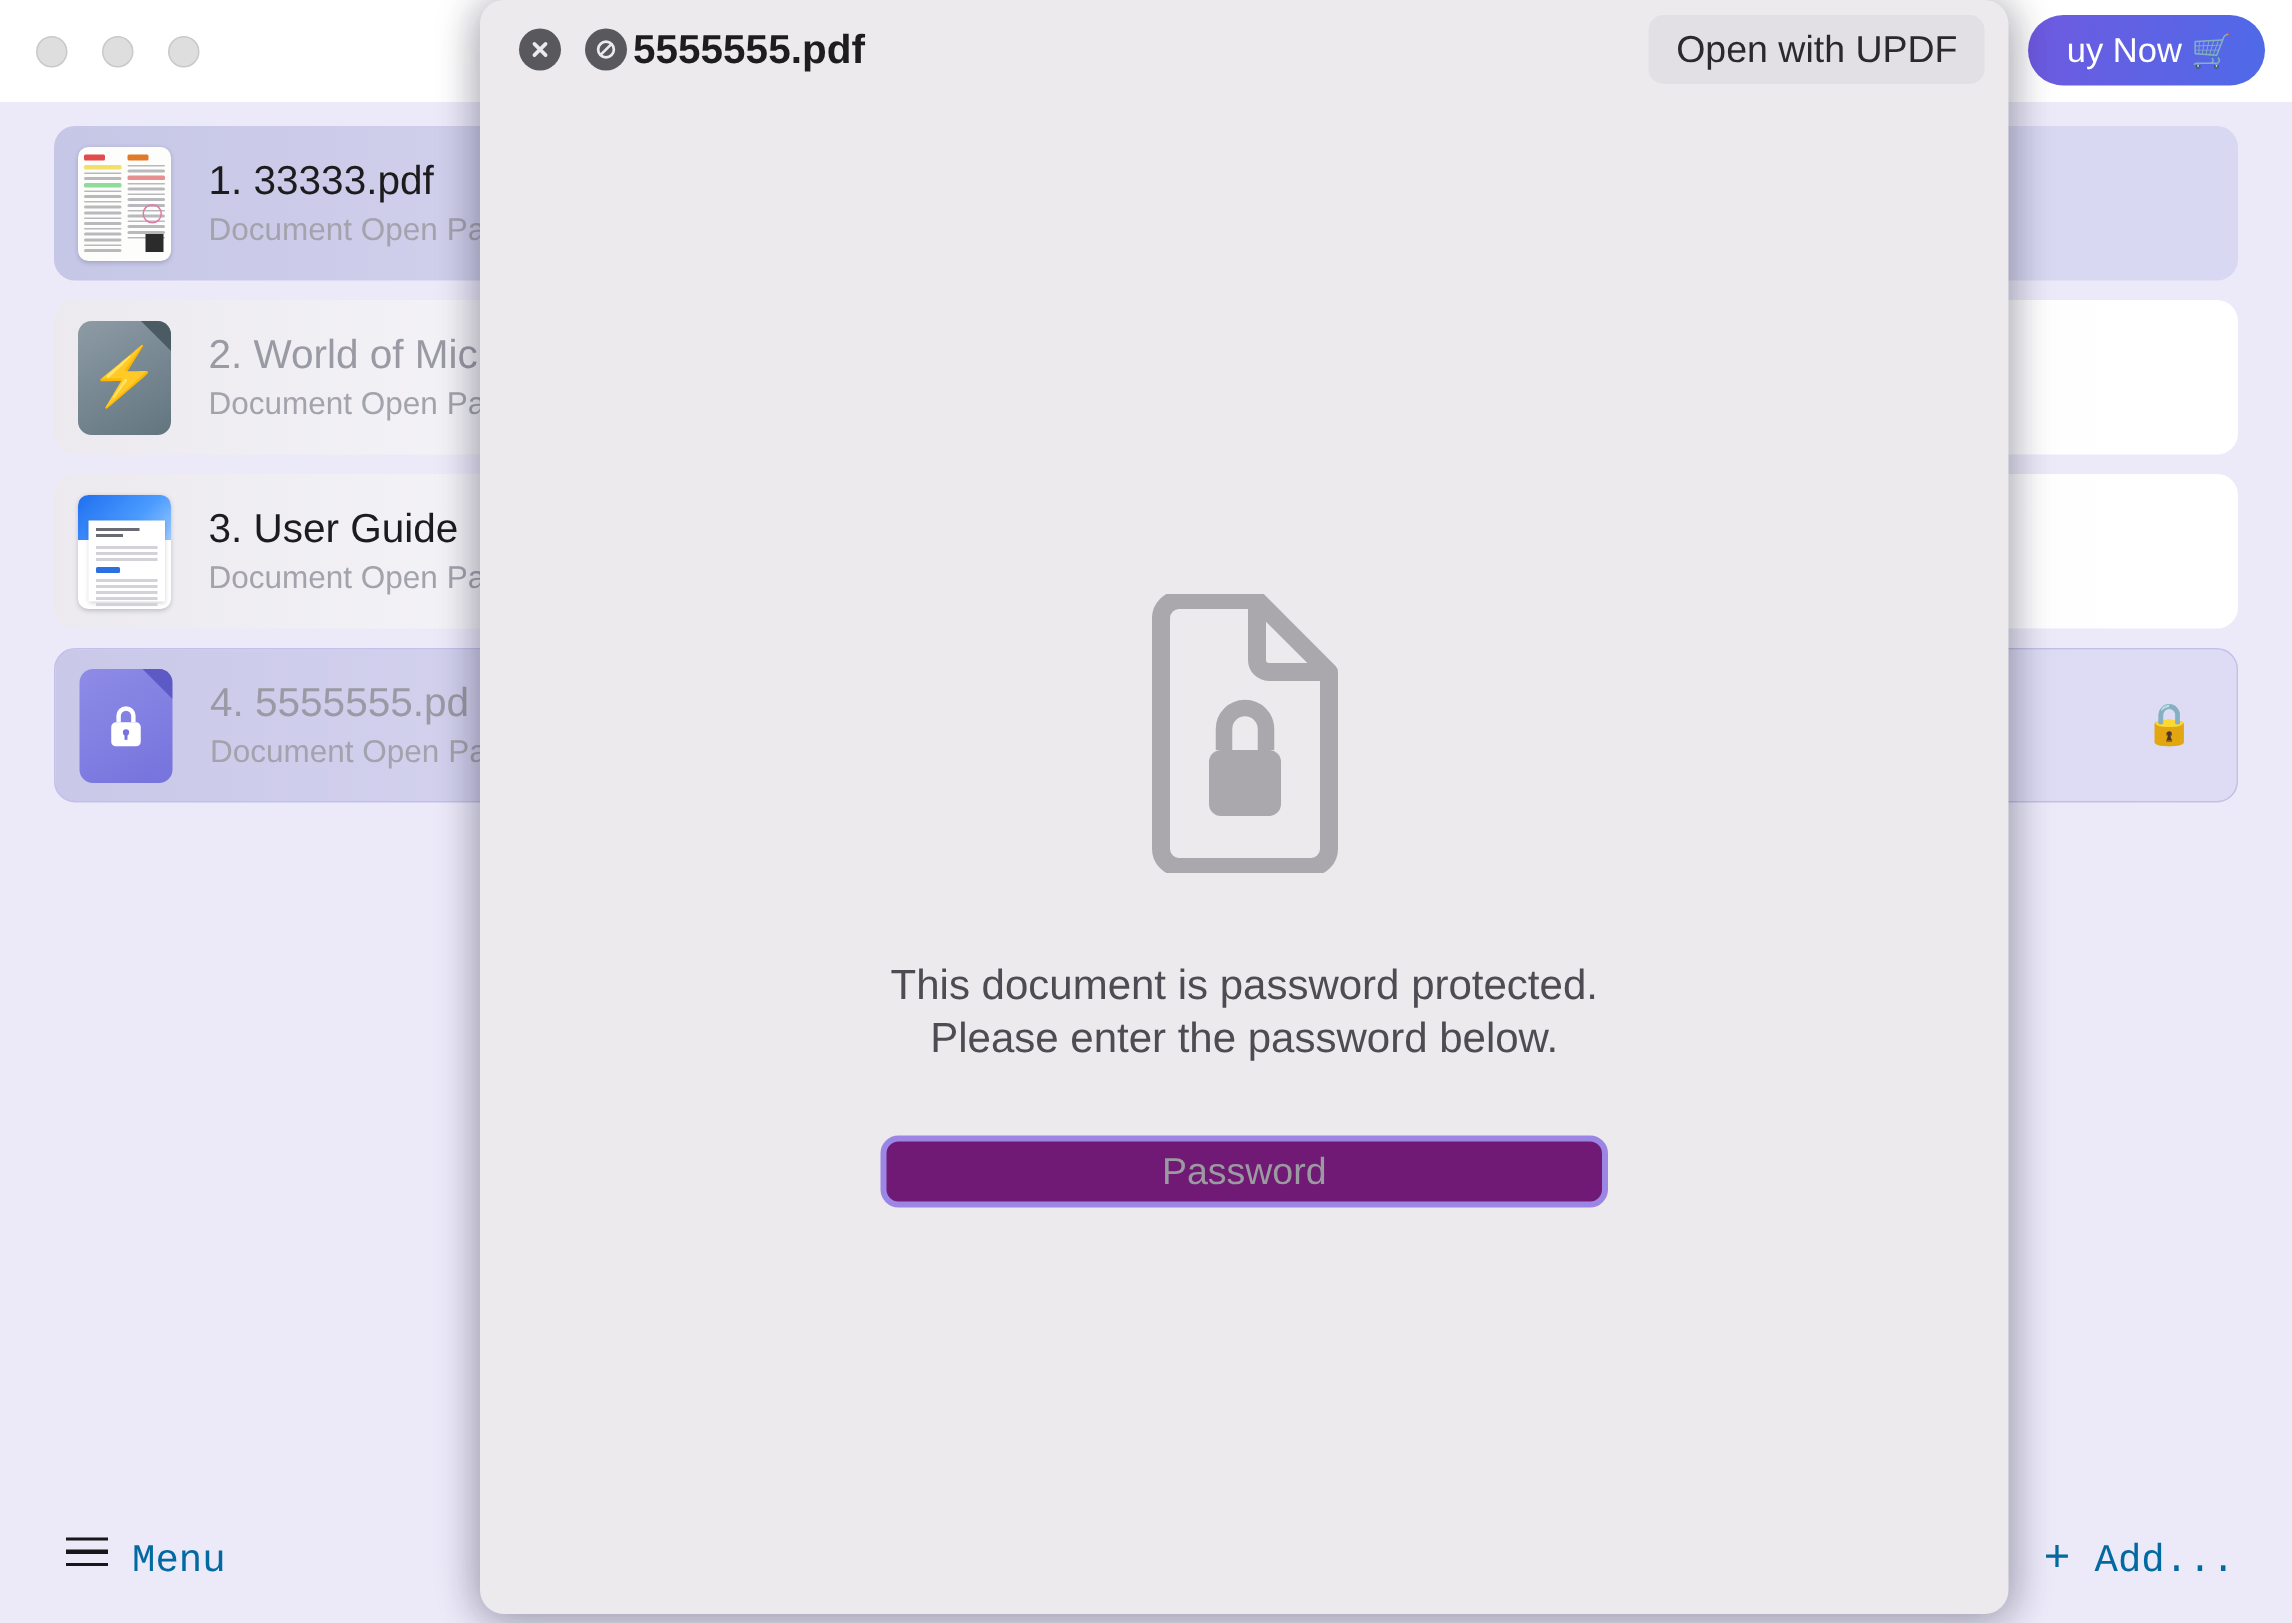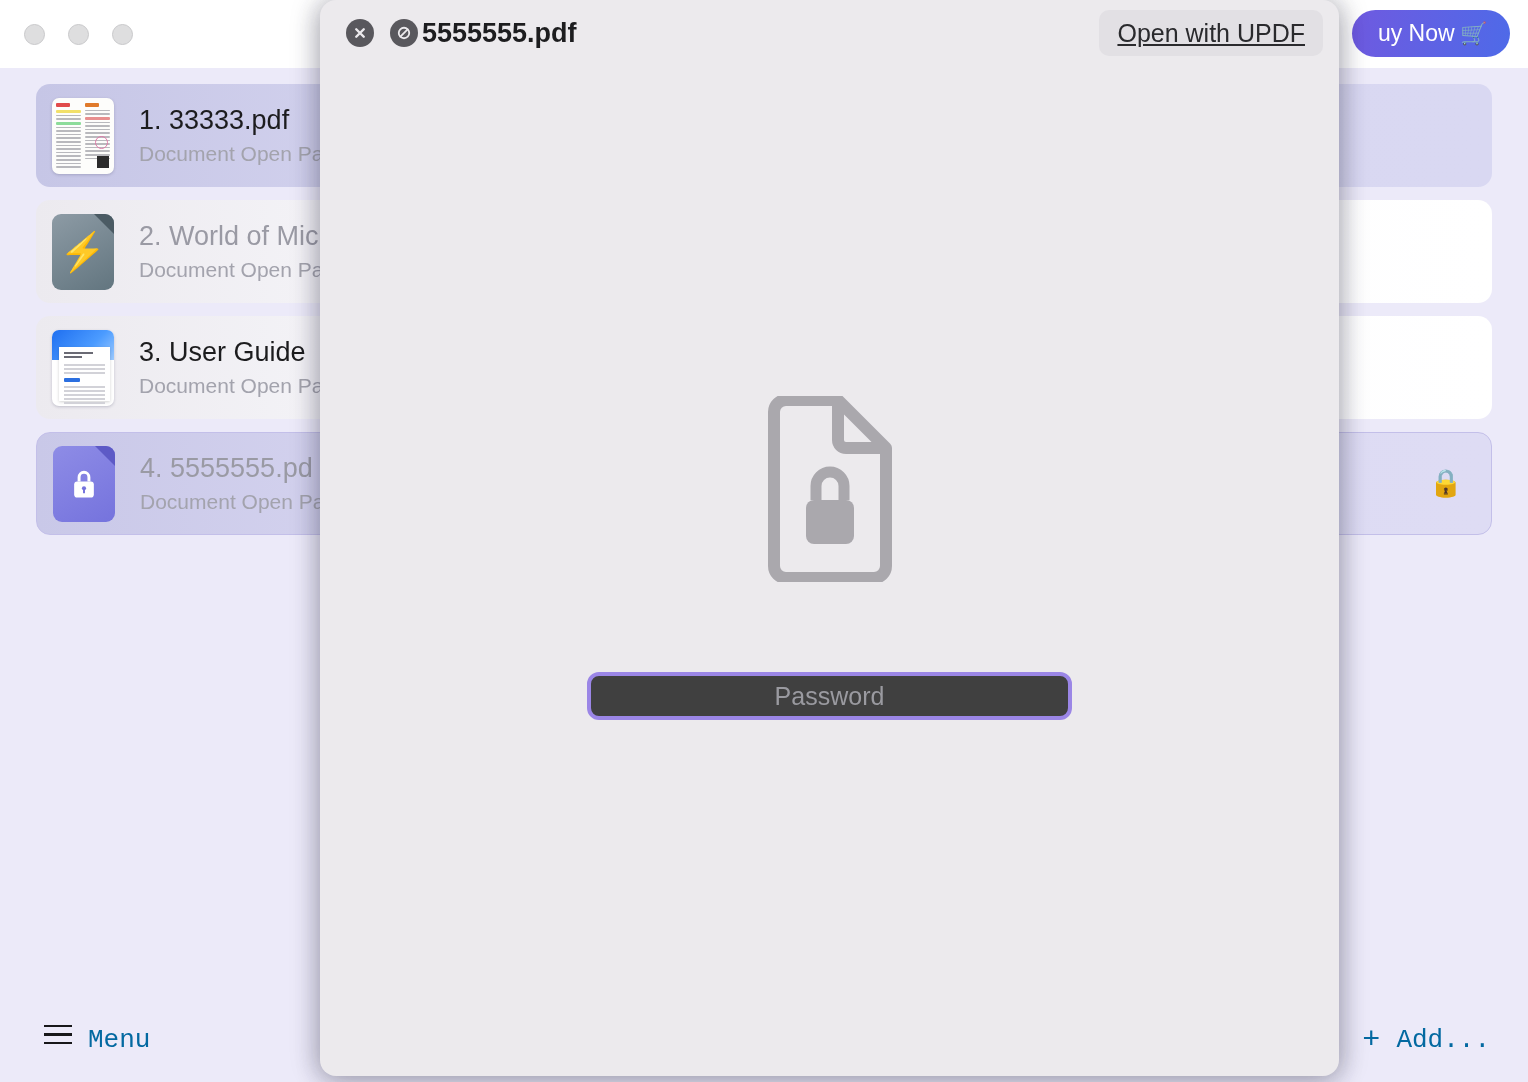--- a/index.html
+++ b/index.html
@@ -190,39 +190,38 @@
     margin-left: auto;
     height: 46px;
     padding: 0 18px;
     border-radius: 10px;
     background: #e2e0e4;
     color: #2a2a2d;
     font-size: 25px;
     border: none;
     display: flex; align-items: center;
     font-family: "Liberation Sans", sans-serif;
-    text-decoration: underline;
   }
   .modal-body {
     flex: 1 1 auto;
     display: flex; flex-direction: column;
     align-items: center;
     padding-top: 330px;
   }
   .big-doc-icon { width: 136px; height: 186px; margin-bottom: 58px; }
   .modal-msg {
     font-size: 28px; color: #4c4c52; text-align: center;
     line-height: 1.24;
   }
   .password-input {
-    margin-top: 32px;
+    margin-top: 48px;
     width: 485px; height: 48px;
     border-radius: 12px;
     border: 4px solid #9b86e6;
-    background: #404040;
+    background: #701a75;
     color: #9a9aa0;
     font-size: 25px;
     text-align: center;
     outline: none;
     font-family: "Liberation Sans", sans-serif;
   }
   .password-input::placeholder { color: #9a9aa0; opacity: 1; }
 </style>
 </head>
 <body>
@@ -381,16 +380,20 @@
   </div>
 
   <div class="modal-body">
     <svg class="big-doc-icon" viewBox="0 0 68 93">
       <path d="M6 8 a6 6 0 0 1 6-6 h26 l24 24 v59 a6 6 0 0 1 -6 6 H12 a6 6 0 0 1 -6 -6 Z" fill="none" stroke="#aaa8ad" stroke-width="6" stroke-linejoin="round"></path>
       <path d="M38 2 v20 a4 4 0 0 0 4 4 h20" fill="none" stroke="#aaa8ad" stroke-width="6" stroke-linejoin="round"></path>
       <rect x="22" y="52" width="24" height="22" rx="4" fill="#aaa8ad"></rect>
       <path d="M27 52 V45 a7 7 0 0 1 14 0 v7" fill="none" stroke="#aaa8ad" stroke-width="5.5"></path>
     </svg>
 
+    <div class="modal-msg">
+      <div>This document is password protected.</div>
+      <div>Please enter the password below.</div>
+    </div>
 
     <input class="password-input" type="text" placeholder="Password" style="">
   </div>
 </div>
 
 </body></html>

